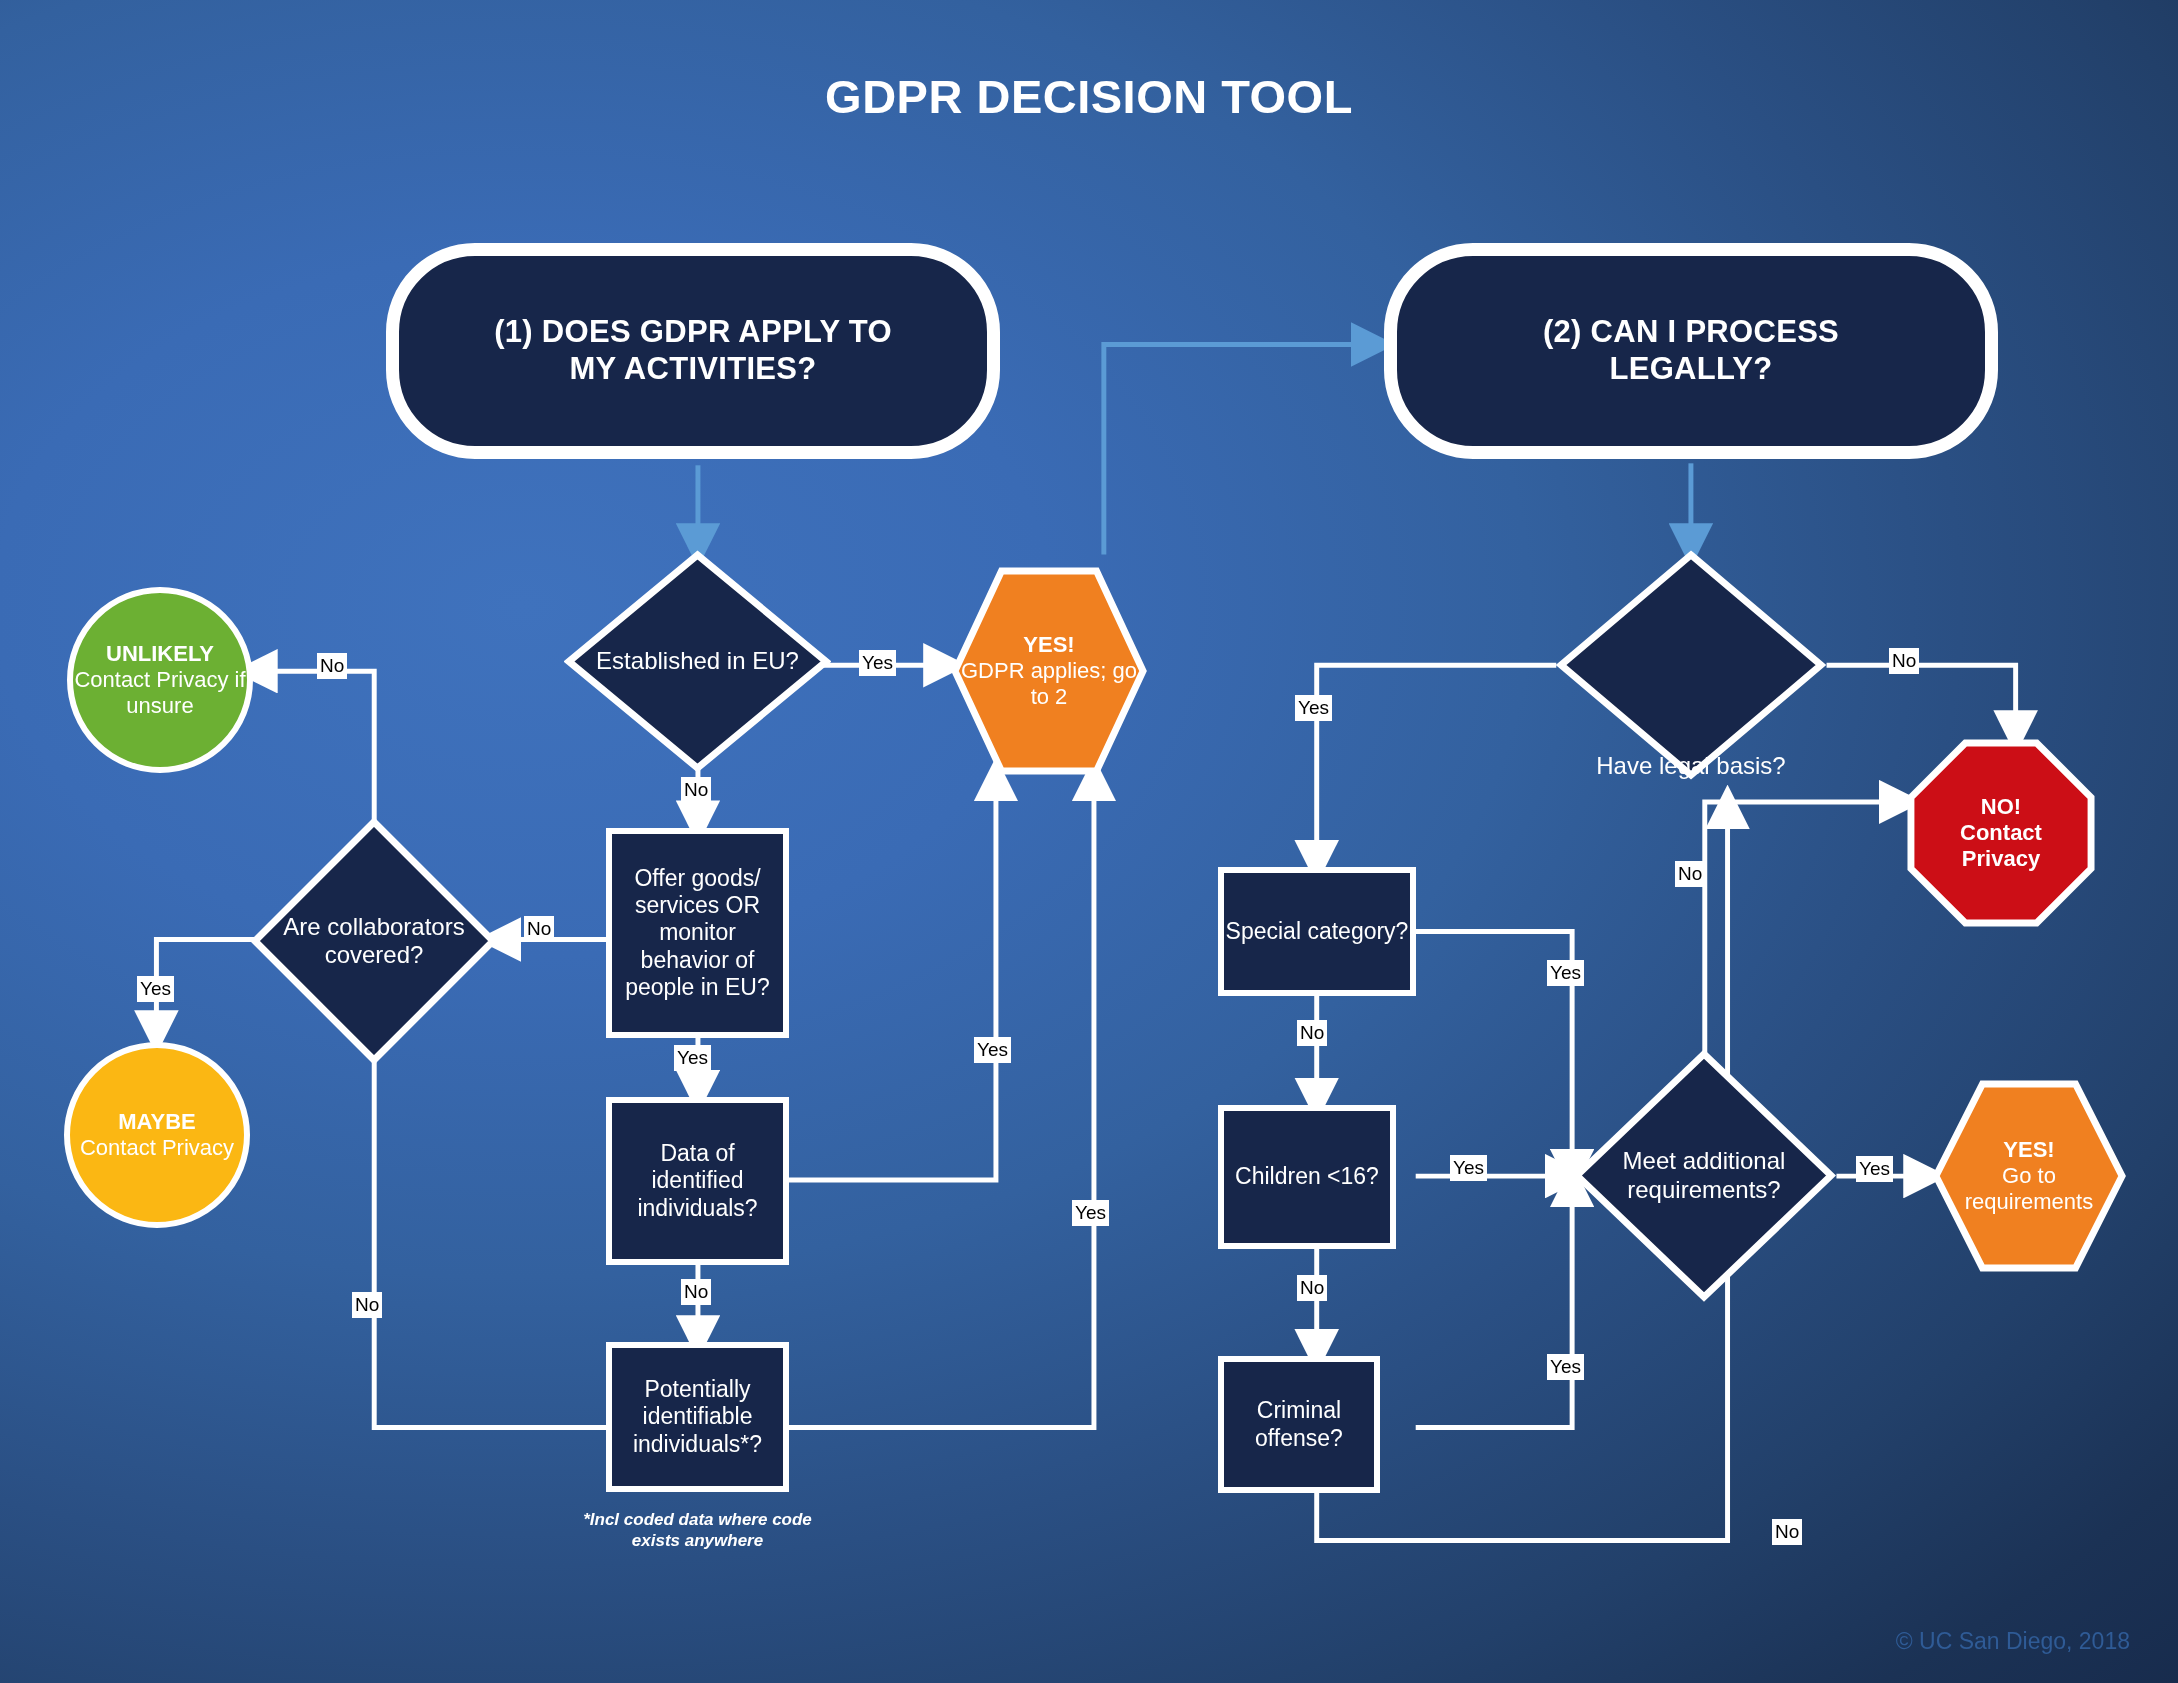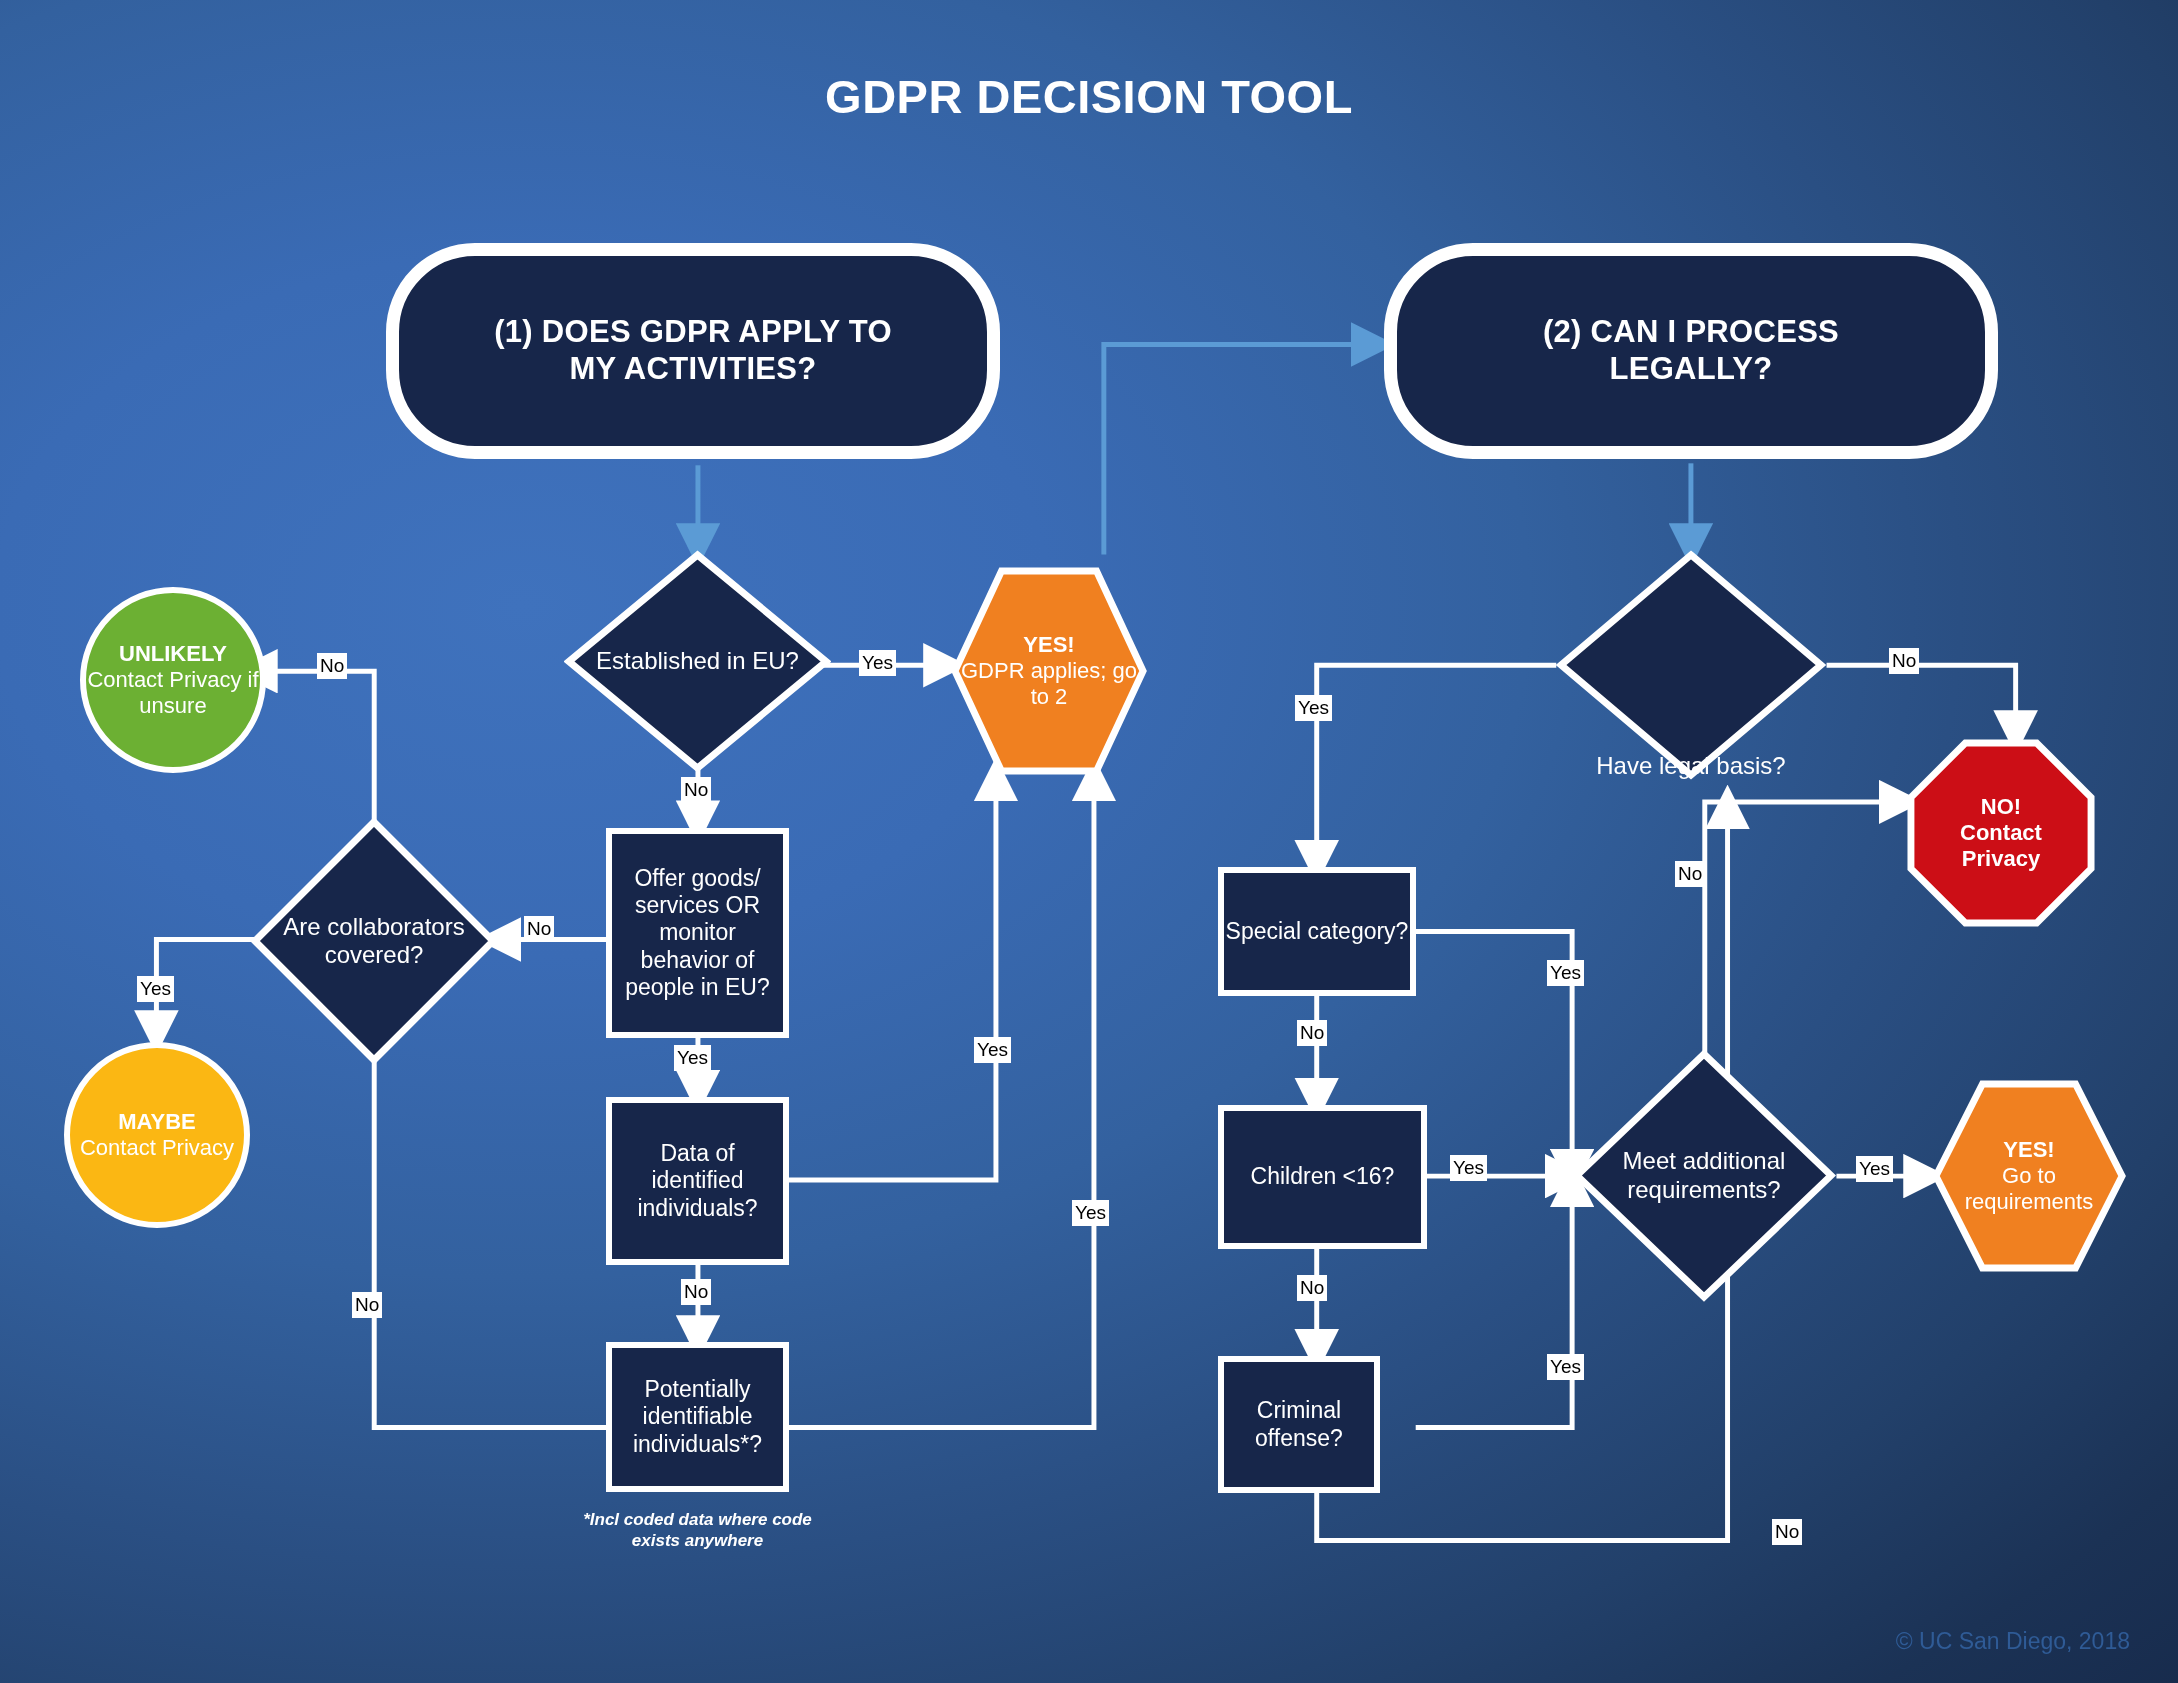--- a/index.html
+++ b/index.html
@@ -208,21 +208,21 @@
     </div>
   </div>
 
   <div class="node stadium nodelayer" style="left:1384px; top:243px; width:614px; height:216px;">
     <div class="txt">
       <span>(2)  CAN I PROCESS</span><br>
       <span>LEGALLY?</span>
     </div>
   </div>
 
-  <div class="node circle green nodelayer" style="left:80px; top:587px; width:186px; height:186px;text-align:center;">
+  <div class="node circle green nodelayer" style="left:67px; top:587px; width:186px; height:186px;text-align:center;">
     <div class="txt">
       <span class="b">UNLIKELY</span>
       <span>Contact Privacy if unsure</span>
     </div>
   </div>
 
   <div class="node circle yellow nodelayer" style="left:64px; top:1042px; width:186px; height:186px;">
     <div class="txt">
       <span class="b">MAYBE</span>
       <span>Contact Privacy</span>
@@ -282,21 +282,21 @@
       <span class="b">NO!</span>
       <span class="b">Contact</span>
       <span class="b">Privacy</span>
     </div>
   </div>
 
   <div class="node rect nodelayer" style="left:1218px; top:867px; width:198px; height:129px;">
     <div class="txt">Special category?</div>
   </div>
 
-  <div class="node rect nodelayer" style="left:1218px; top:1105px; width:209px; height:144px;">
+  <div class="node rect nodelayer" style="left:1218px; top:1105px; width:178px; height:144px;">
     <div class="txt">Children &lt;16?</div>
   </div>
 
   <div class="node rect nodelayer" style="left:1218px; top:1356px; width:162px; height:137px;">
     <div class="txt">Criminal offense?</div>
   </div>
 
   <div class="node diamond nodelayer" style="left:1572px; top:1049px; width:264px; height:253px;">
     <svg class="dia-shape" viewBox="0 0 267 256" preserveAspectRatio="none">
       <polygon points="133.5,5 262,128 133.5,251 5,128" fill="#17264a" stroke="#ffffff" stroke-width="7"></polygon>

